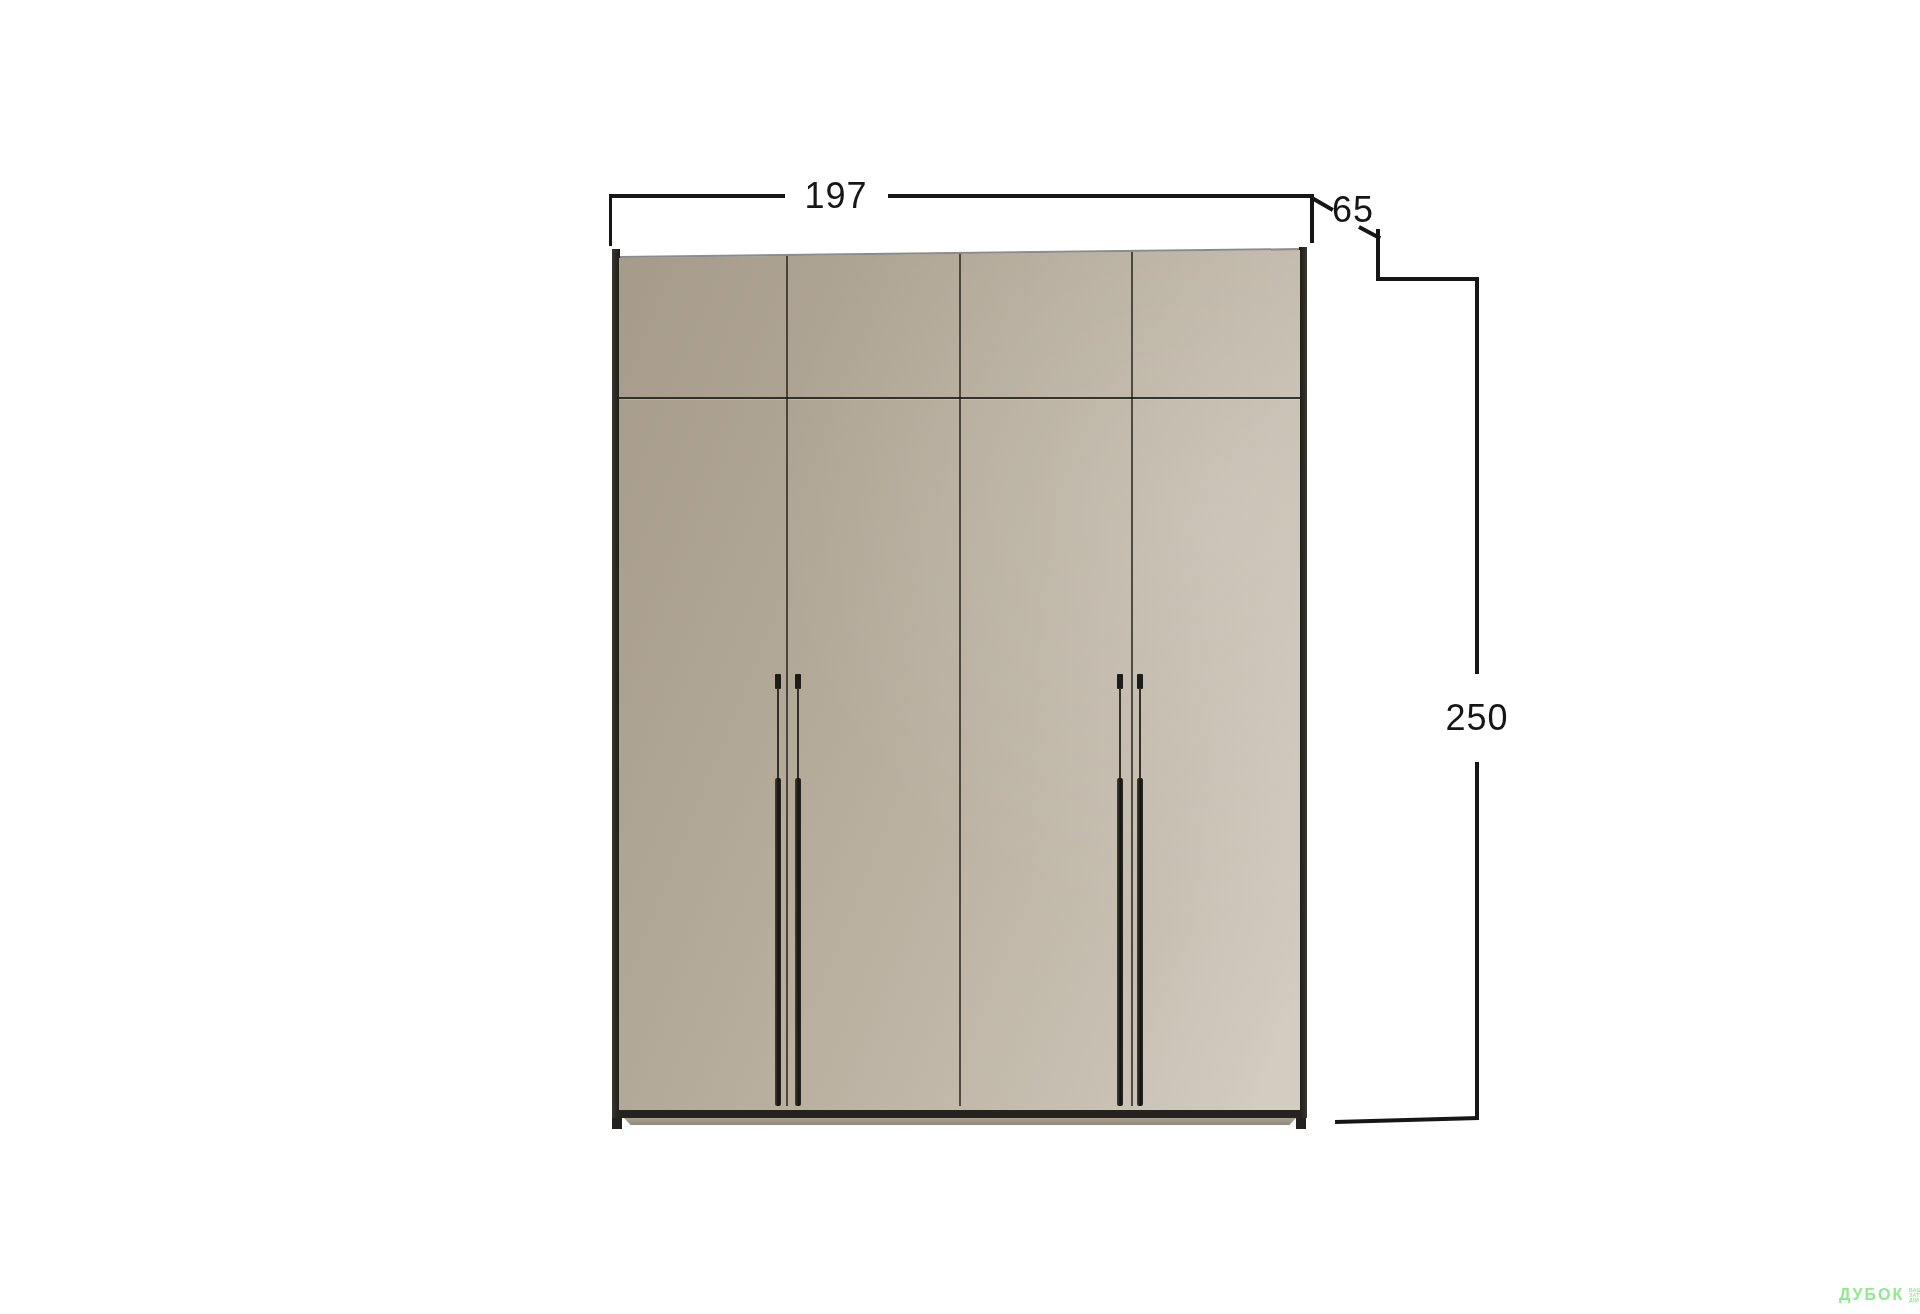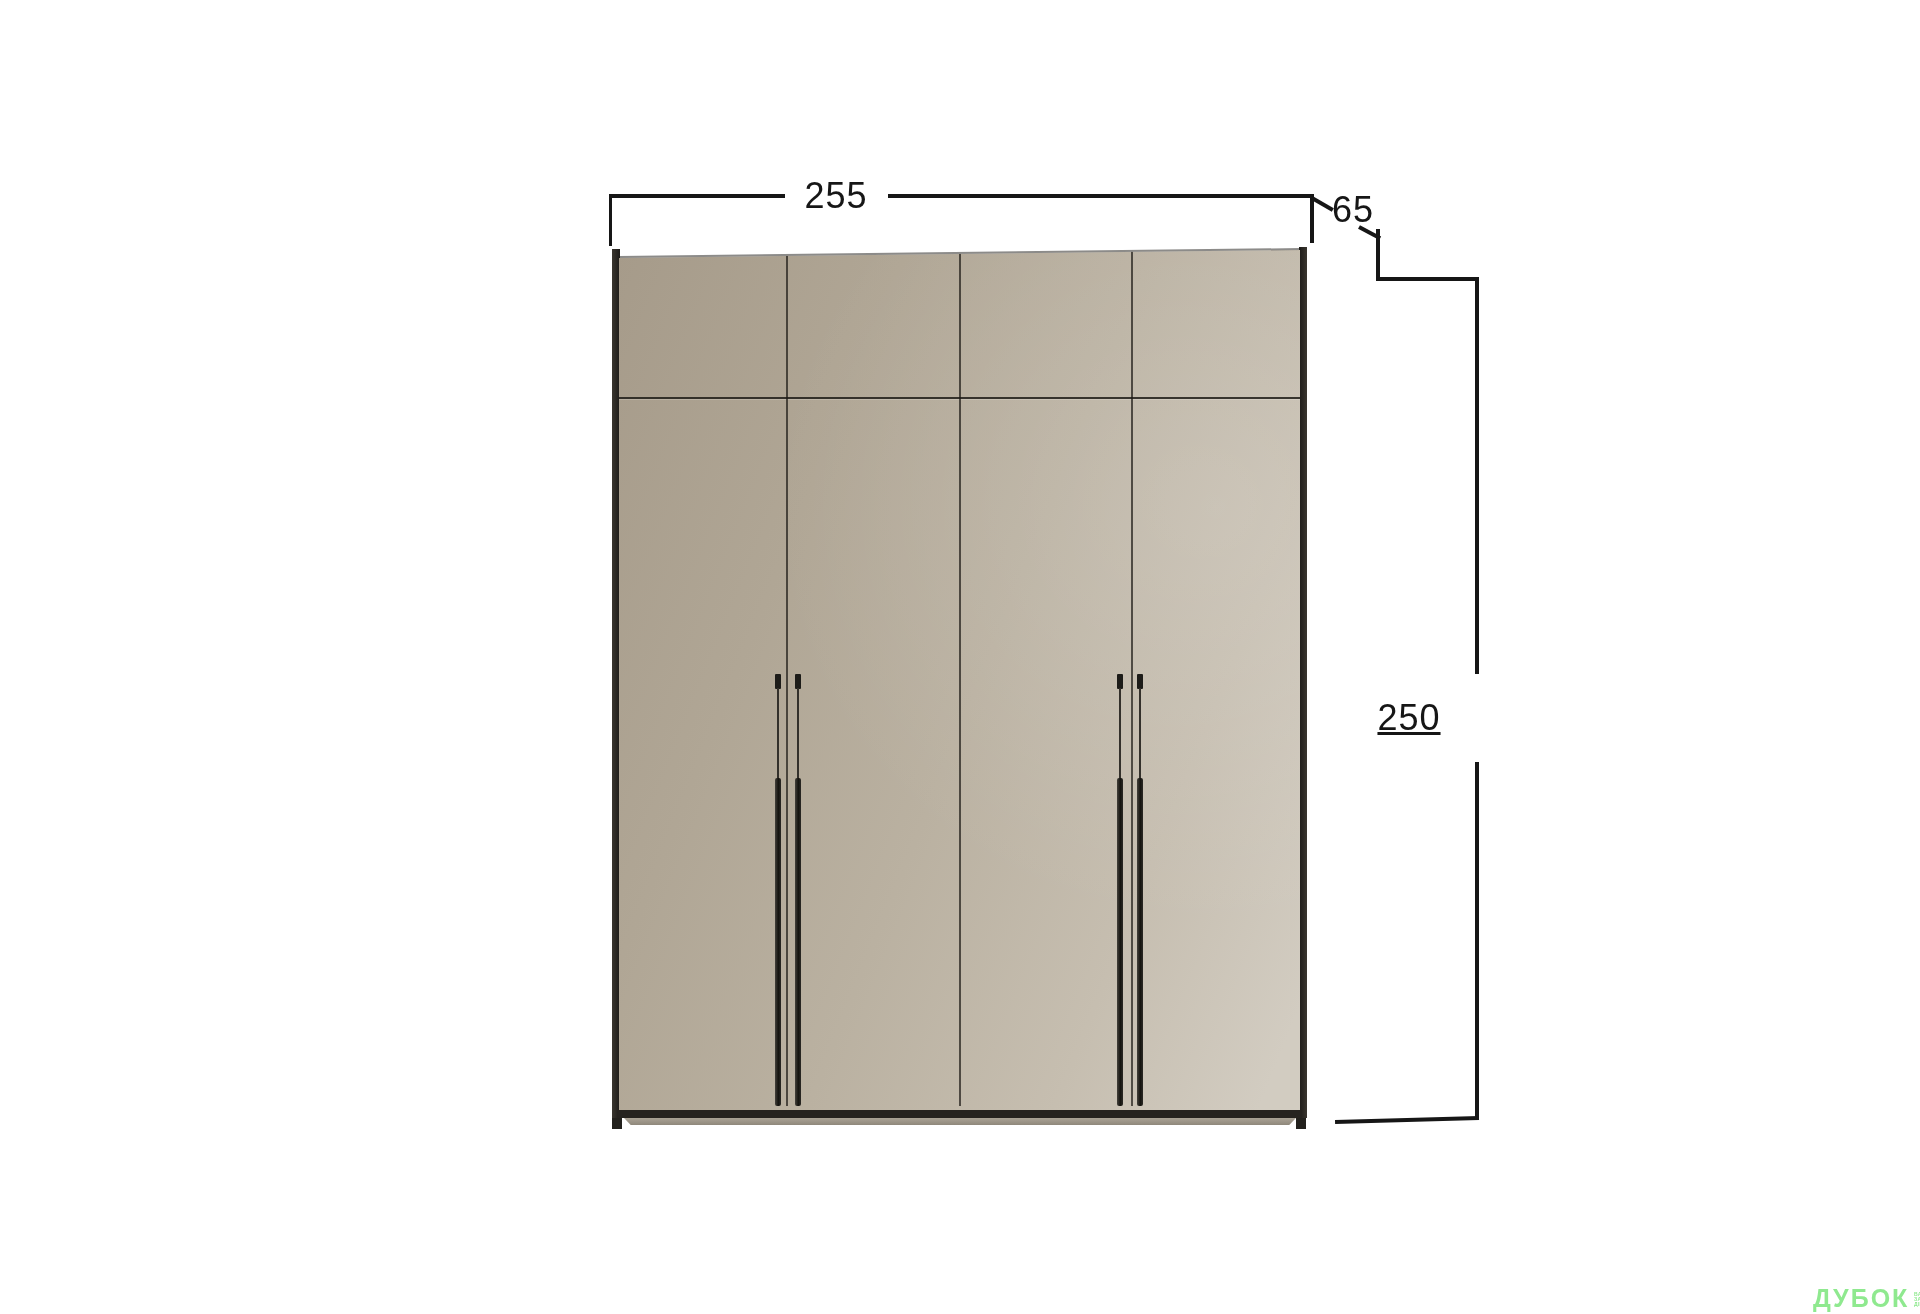--- a/index.html
+++ b/index.html
@@ -17,21 +17,21 @@
   .d-v2     {left:1376px;top:229px;width:4px;height:52px;}
   .d-h2     {left:1376px;top:277px;width:103px;height:4px;}
   .h-v-top  {left:1475px;top:277px;width:4px;height:397px;}
   .h-v-bot  {left:1475px;top:762px;width:4px;height:358px;}
   .h-h-bot  {left:1335px;top:1116px;width:144px;height:4px;transform:rotate(-1.6deg);transform-origin:right center;}
 
   .dim-label{position:absolute;color:var(--dim-line,#161616);font-size:36px;line-height:1;
              text-align:center;letter-spacing:1px;}
   .w-label  {left:780px;top:178px;width:112px;}
   .d-label  {left:1322px;top:192px;width:62px;}
-  .h-label  {left:1347px;top:700px;width:124px;text-decoration:underline;}
+  .h-label  {left:1415px;top:700px;width:124px;}
 
   
   .edge-left {position:absolute;left:612px;top:249px;width:8px;height:869px;
               background:linear-gradient(to right,#3a362f,var(--edge-dark,#1d1b18));}
   .edge-right{position:absolute;left:1299px;top:247px;width:8px;height:871px;
               background:linear-gradient(to right,var(--edge-dark,#1d1b18),#3a362f);}
   .edge-right-highlight{position:absolute;left:1294px;top:248px;width:5px;height:240px;
               background:linear-gradient(to bottom,rgba(255,255,255,.95),rgba(255,255,255,0));}
 
   .face{position:absolute;left:619px;top:250px;width:681px;height:860px;
@@ -59,33 +59,33 @@
   .base {position:absolute;left:617px;top:1110px;width:685px;height:8px;background:var(--base-dark,#26231f);}
   .plinth{position:absolute;left:624px;top:1118px;width:672px;height:7px;
           background:linear-gradient(to bottom,#aaa295,#8f887b);
           clip-path:polygon(0 0,100% 0,99% 100%,1% 100%);}
   .foot{position:absolute;top:1118px;width:10px;height:11px;background:#23211d;}
   .foot-l{left:612px;} .foot-r{left:1296px;}
 
   
   .watermark{position:absolute;left:1813px;top:1286px;display:flex;align-items:center;gap:5px;
              color:var(--watermark-green,#8fe98f);}
-  .brand{font-size:25px;font-weight:bold;letter-spacing:2px;line-height:1;}
+  .brand{font-size:16px;font-weight:bold;letter-spacing:2px;line-height:1;margin-left:26px;}
   .tag{display:flex;flex-direction:column;font-size:6px;line-height:6px;font-weight:bold;
        letter-spacing:.3px;transform:scale(.85);transform-origin:left center;}
 </style>
 </head>
 <body>
 
 <div class="canvas">
 
   <div class="dl w-left"></div>
   <div class="dl w-right"></div>
   <div class="dl w-tick"></div>
-  <div class="dim-label w-label">255</div>
+  <div class="dim-label w-label">197</div>
 
   <div class="dl d-v1"></div>
   <div class="dl d-diag1"></div>
   <div class="dim-label d-label">65</div>
   <div class="dl d-diag2"></div>
   <div class="dl d-v2"></div>
   <div class="dl d-h2"></div>
 
   <div class="dl h-v-top"></div>
   <div class="dim-label h-label">250</div>

